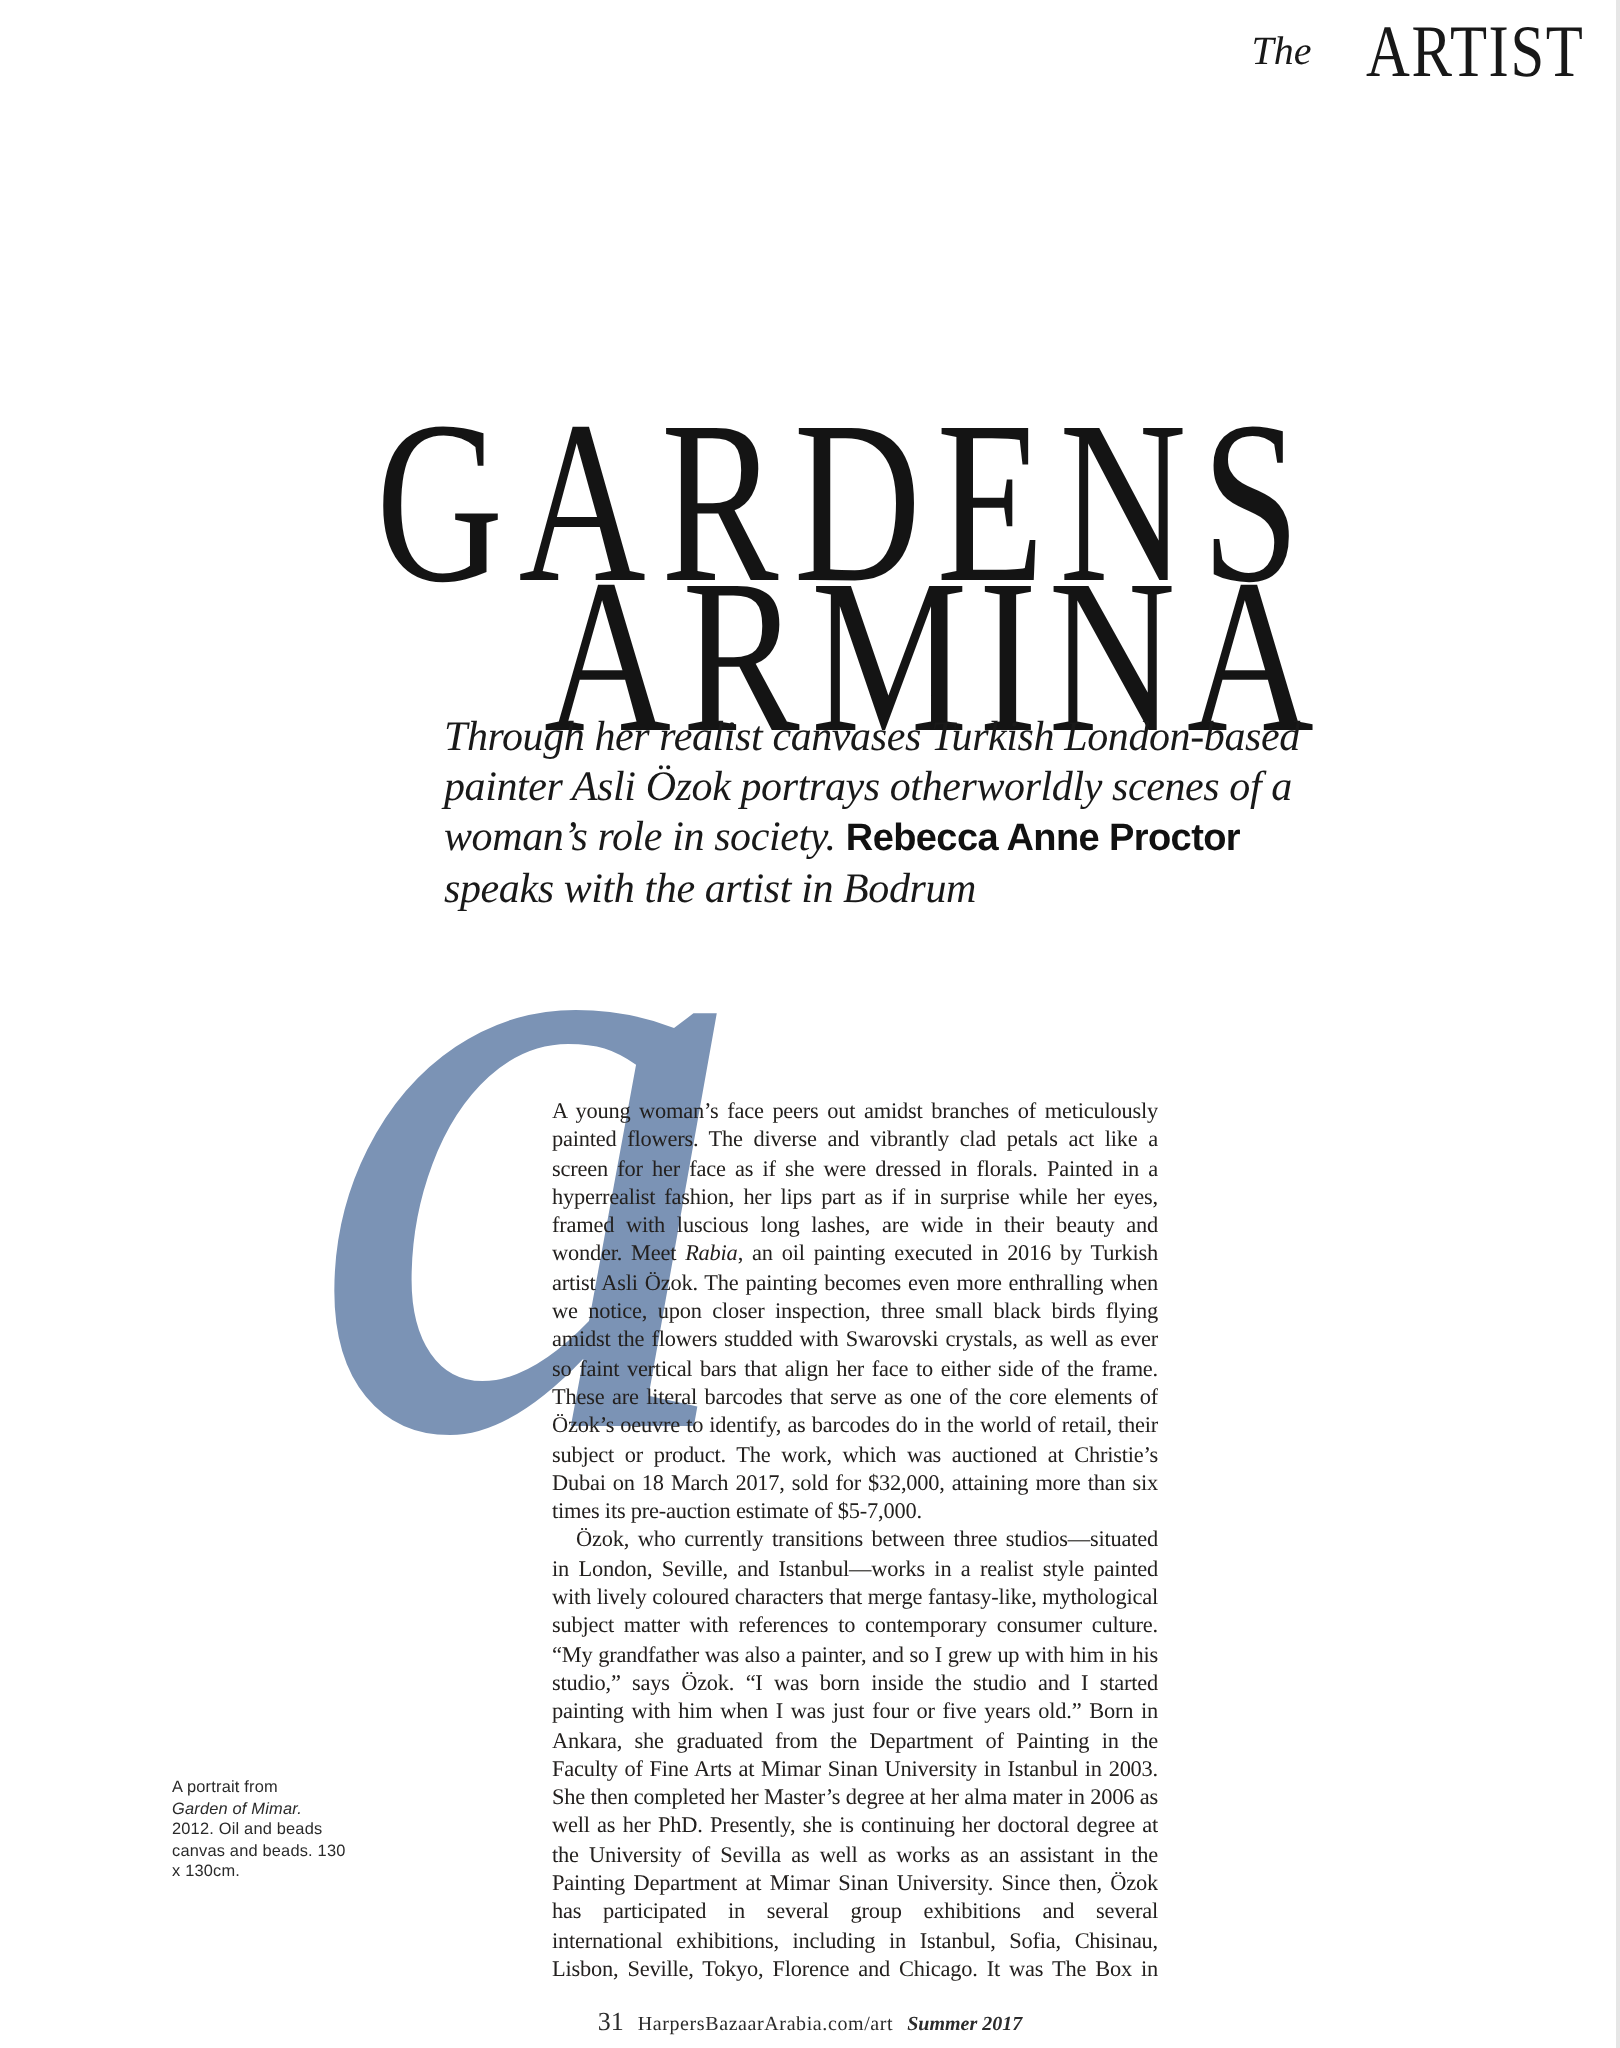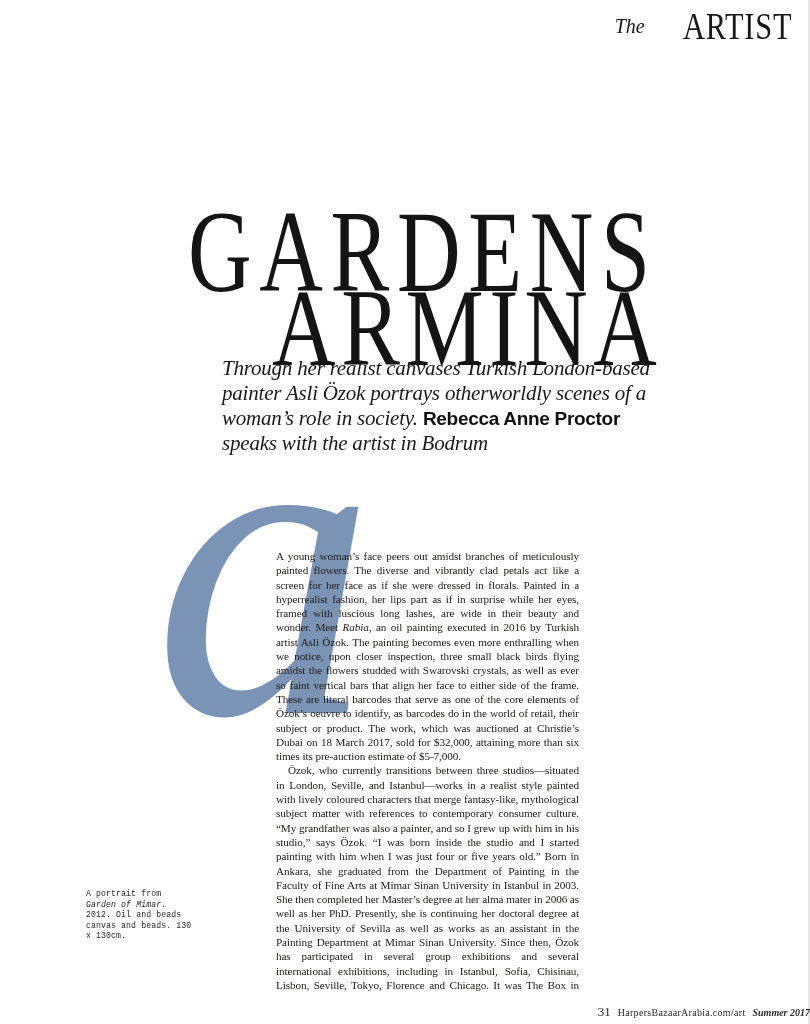--- a/index.html
+++ b/index.html
@@ -5,21 +5,21 @@
   html,body { margin:0; padding:0; background:#f2f2f2; }
   .page {
     position:relative; width:810px; height:1024px; margin:0 auto;
     background:#ffffff; overflow:hidden;
     font-family:"Liberation Serif", serif; color:#1e1e1e;
   }
   .page-edge { position:absolute; right:0; top:0; width:2px; height:100%; background:#e6e6e6; }
 
   
   .masthead { position:absolute; top:8px; right:18px; display:flex; align-items:flex-start; color:#181818; white-space:nowrap; }
-  .masthead-the { font-style:italic; font-size:20px; line-height:1; margin-top:8px; margin-right:14px; }
+  .masthead-the { font-style:italic; font-size:20px; line-height:1; margin-top:8px; margin-right:3px; }
   .masthead-title { font-size:37px; line-height:1; letter-spacing:1px; transform:scaleX(0.82); transform-origin:right top; }
 
   
   .title-line1 {
     position:absolute; left:188px; top:194px; font-size:116px; line-height:1;
     letter-spacing:10px; color:#141414; white-space:nowrap;
     transform:scaleX(0.76); transform-origin:left top;
   }
   .title-of {
     position:absolute; left:156px; top:276px; font-size:132px; line-height:1;
@@ -53,29 +53,29 @@
     font-size:11.2px; line-height:14.3px; letter-spacing:-0.1px;
     text-align:justify; color:#23201e; z-index:2; hyphens:auto;font-family:Liberation Serif, serif;
   }
   .body-col p { margin:0; }
   .body-col p + p { text-indent:12px; }
   .work-title { font-style:italic; }
 
   
   .caption {
     position:absolute; left:86px; top:889px; z-index:2;
-    font-family:Liberation Mono, monospace; font-size:8.2px; line-height:10.6px;
+    font-family:Liberation Sans, sans-serif; font-size:8.2px; line-height:10.6px;
     color:#2a2a2a; letter-spacing:0.1px;
   }
   .caption-italic { font-style:italic; }
 
   
   .footer {
     position:absolute; left:0; right:0; top:988px; display:flex;
-    justify-content:flex-end; align-items:baseline; gap:7px; color:#2b2b2b; z-index:3;
+    justify-content:center; align-items:baseline; gap:7px; color:#2b2b2b; z-index:3;
   }
   .footer-pagenum { font-size:13px; }
   .footer-url { font-size:10px; letter-spacing:0.3px;margin-top:19px; }
   .footer-issue { font-style:italic; font-size:10px;font-weight:bold; }
 </style>
 </head>
 <body>
 
 <div class="page">
 

